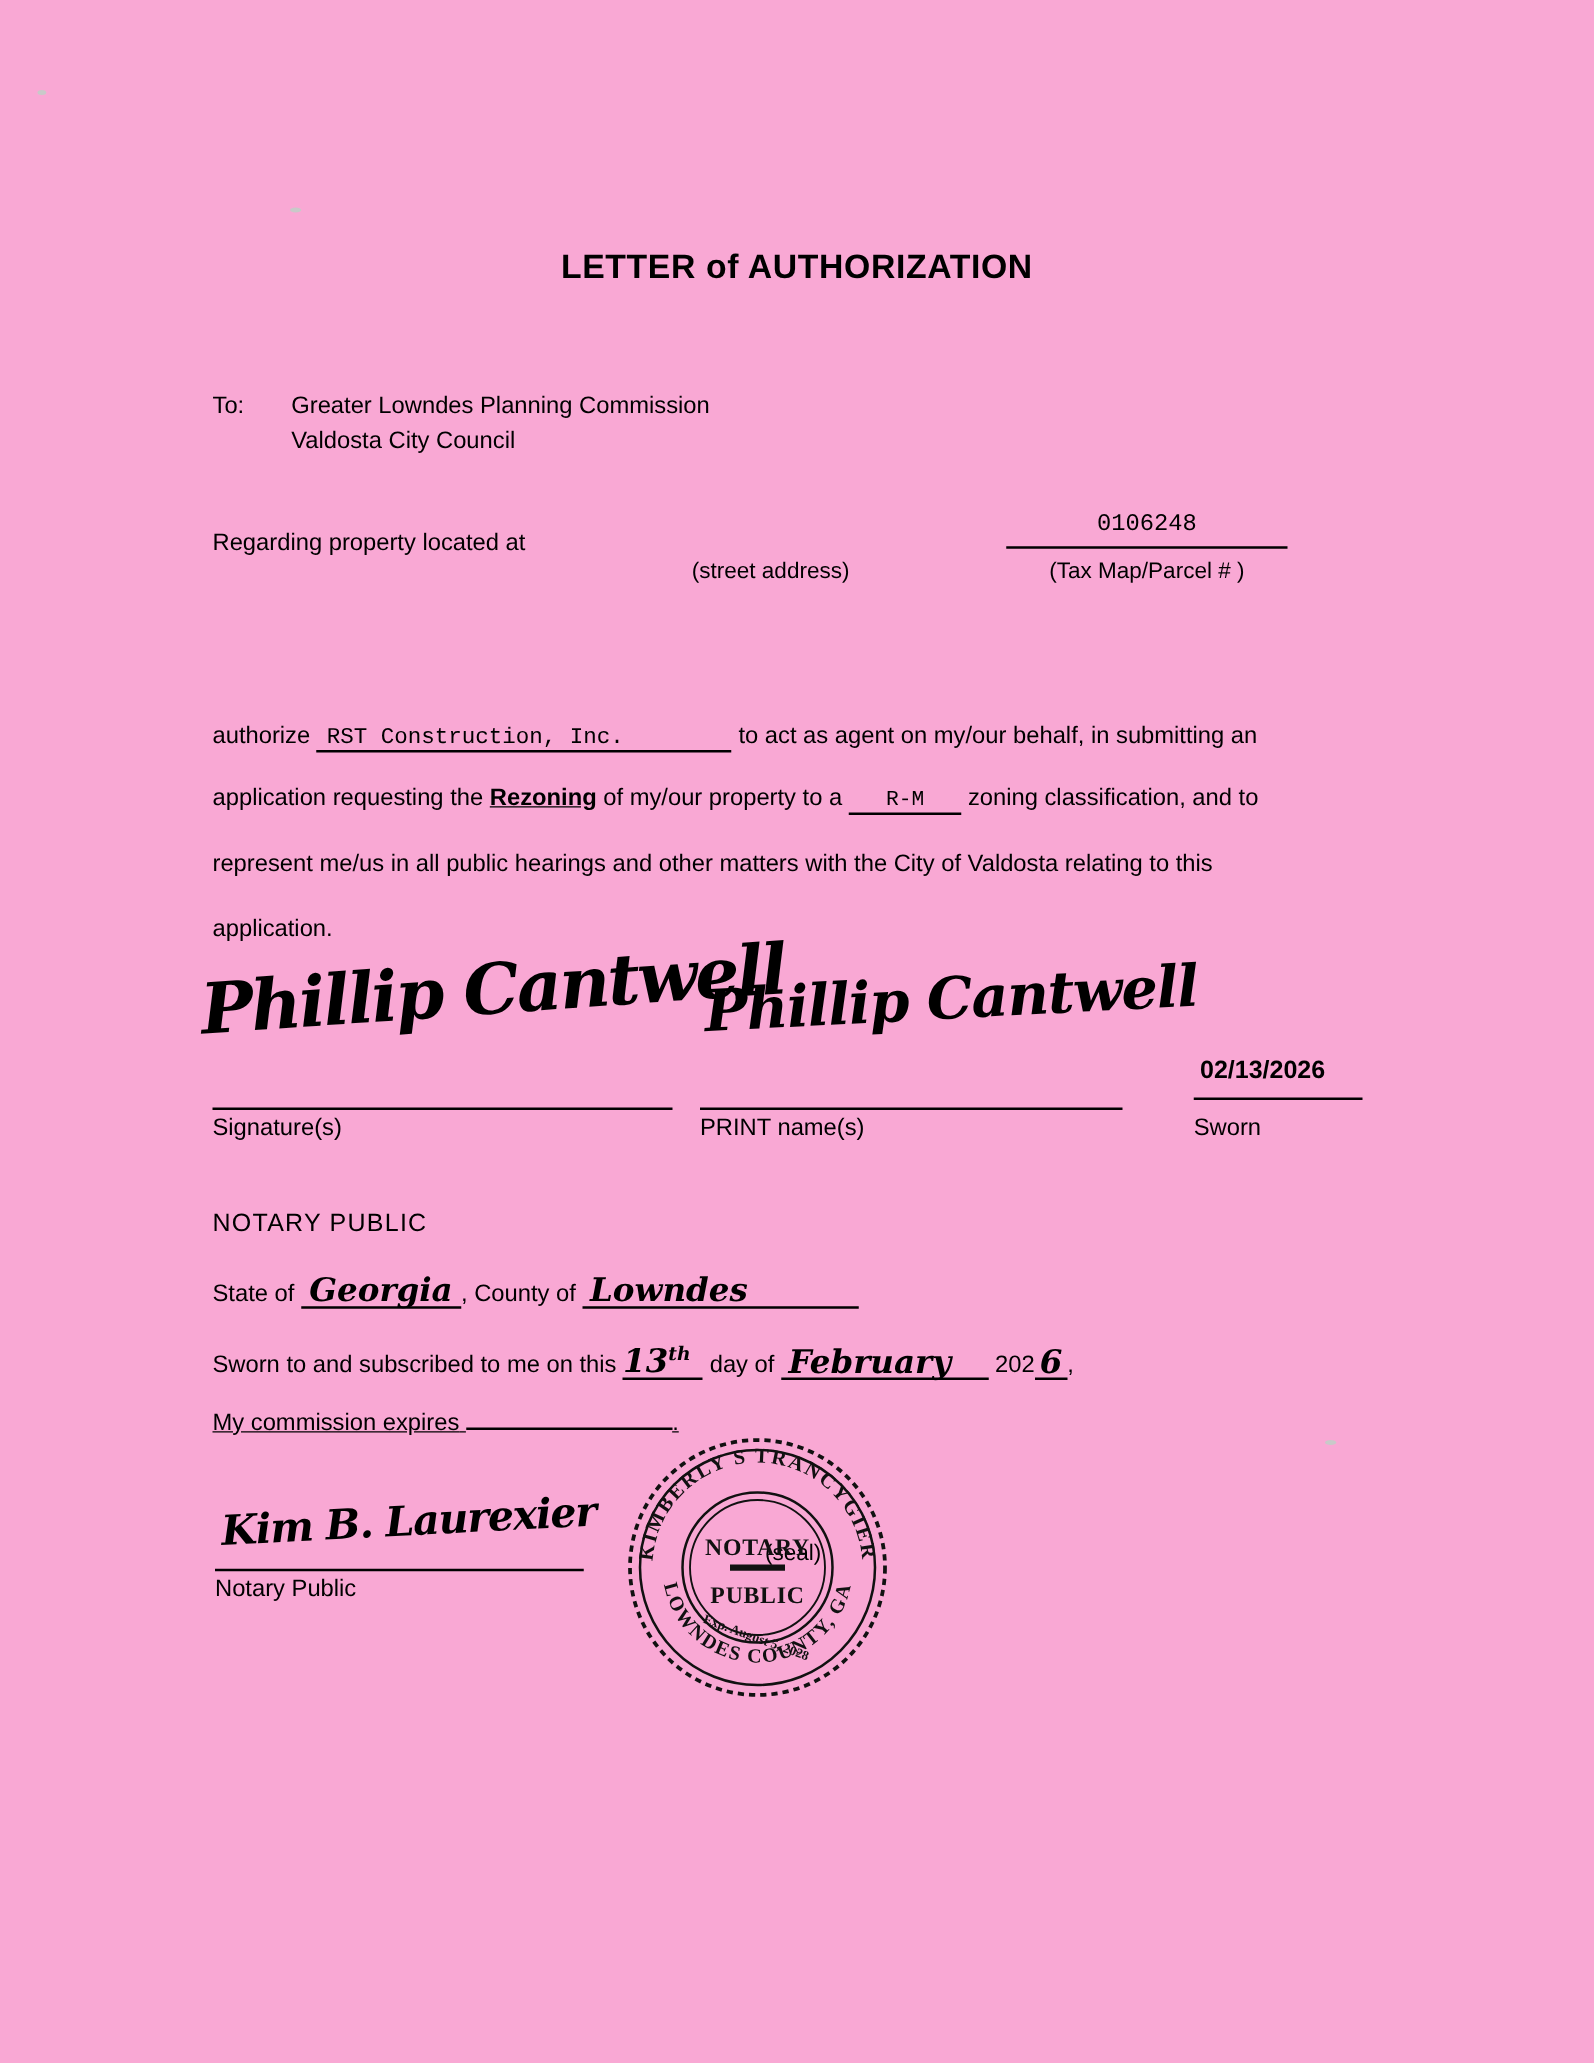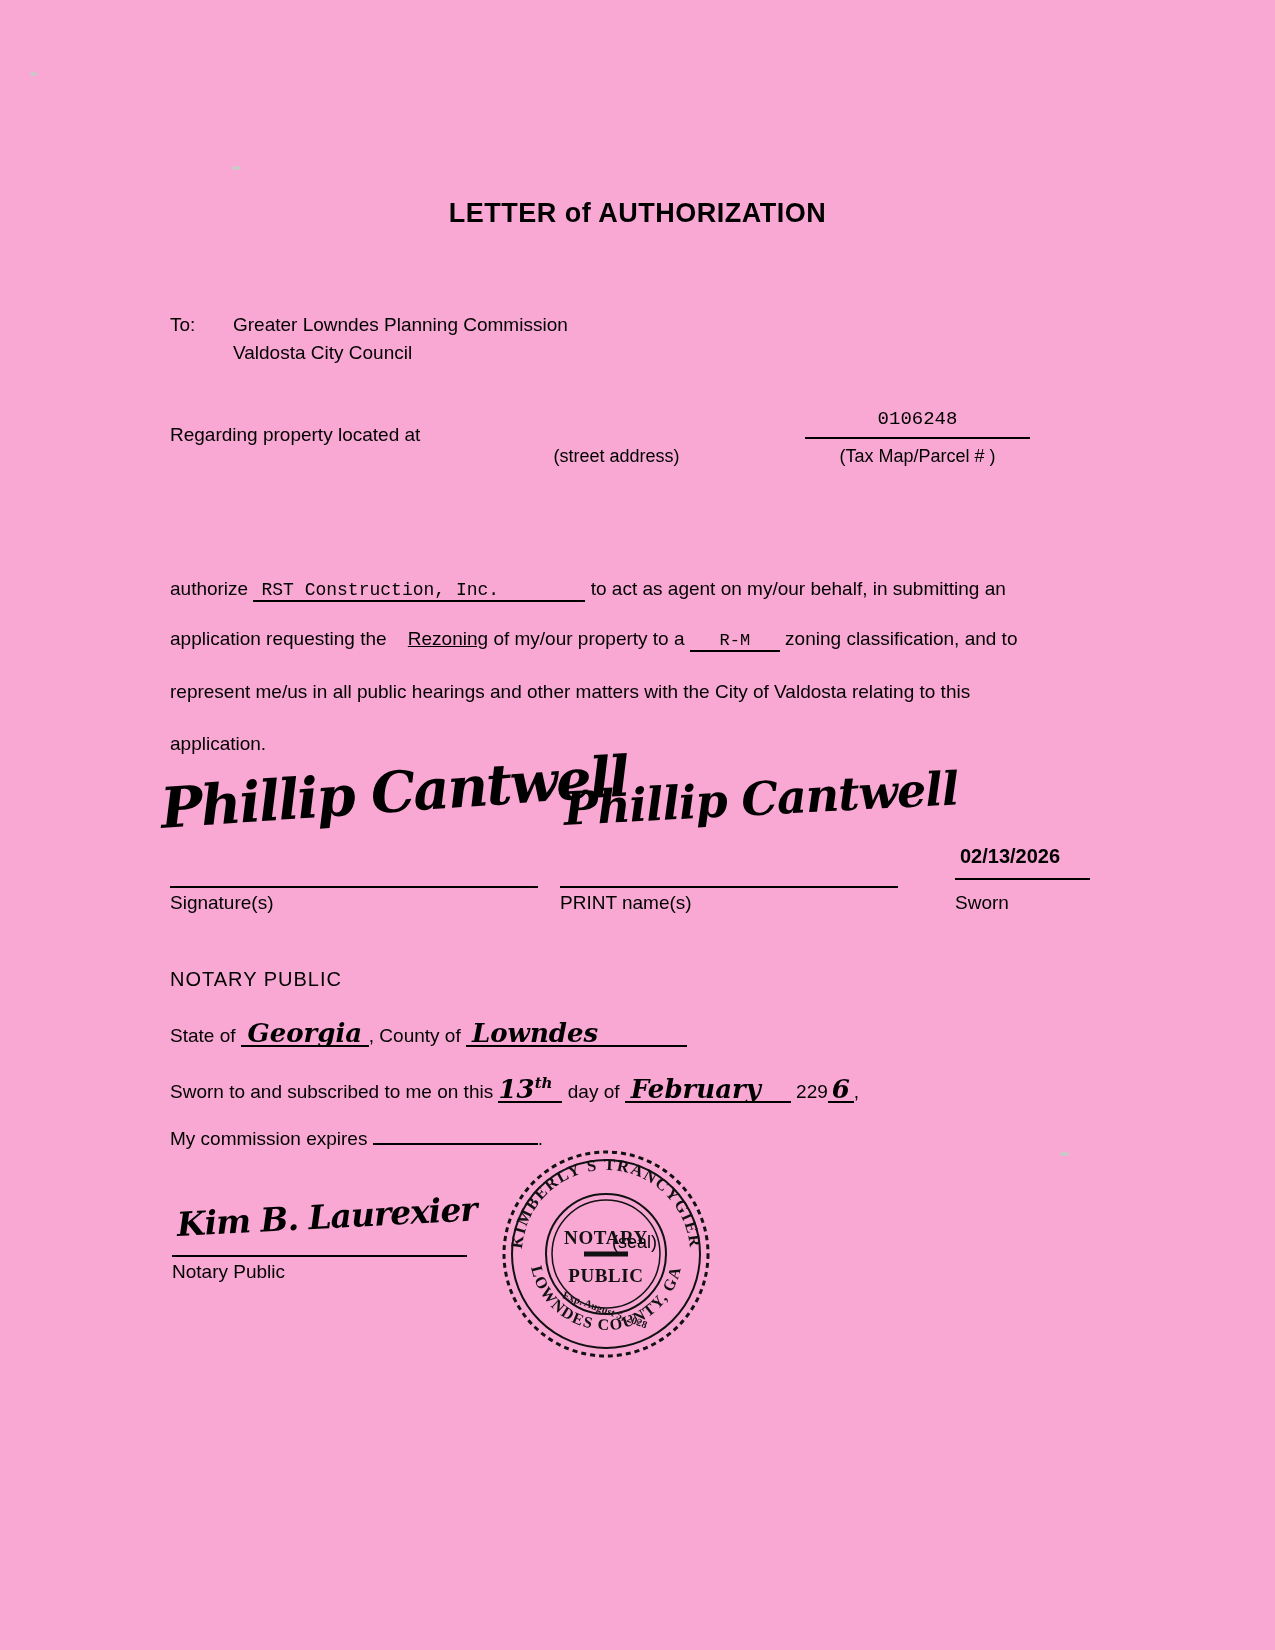--- a/index.html
+++ b/index.html
@@ -112,23 +112,22 @@
     font-size: 18px;
     text-align: left;
     padding-left: 8px;
   }
   .fill-zoning {
     width: 82px;
     font-family: "Liberation Mono", monospace;
     font-size: 17px;
   }
   .rezoning-word {
-    font-weight: normal;
+    font-weight: bold;
     text-decoration: underline;
-    margin-left: 16px;
   }
 
   
   .sig-line {
     border-bottom: 2px solid #000;
     height: 0;
   }
   .sig-line-1 { left: 170px; top: 886px; width: 368px; }
   .sig-line-2 { left: 560px; top: 886px; width: 338px; }
   .sig-line-3 { left: 955px; top: 878px; width: 135px; }
@@ -176,21 +175,21 @@
     font-size: 20px;
     letter-spacing: 1px;
   }
   .notary-line {
     left: 170px;
     font-size: 19px;
     white-space: nowrap;
   }
   .nl1 { top: 1022px; }
   .nl2 { top: 1077px; }
-  .nl3 { top: 1128px; }
+  .nl3 { top: 1128px; text-decoration: underline; }
 
   .fill-state {
     display: inline-block;
     width: 128px;
     border-bottom: 2px solid #000;
     text-align: center;
   }
   .fill-county {
     display: inline-block;
     width: 215px;
@@ -339,21 +338,21 @@
     <span>State of</span>
     <span class="fill-state hand-sm">Georgia</span><span>, County of</span>
     <span class="fill-county hand-sm">Lowndes</span>
   </div>
 
   <div class="abs notary-line nl2">
     <span>Sworn to and subscribed to me on this</span>
     <span class="fill-day hand-sm"><span>13</span><span class="sup-th">th</span></span>
     <span>day of</span>
     <span class="fill-month hand-sm">February</span>
-    <span>229</span><span class="fill-yeardigit hand-sm">6</span><span>,</span>
+    <span>202</span><span class="fill-yeardigit hand-sm">6</span><span>,</span>
   </div>
 
   <div class="abs notary-line nl3">
     <span>My commission expires</span>
     <span class="fill-expires"></span><span>.</span>
   </div>
 
   <div class="abs notary-sig">Kim B. Laurexier</div>
   <div class="abs notary-sig-line"></div>
   <div class="abs notary-sig-cap">Notary Public</div>

